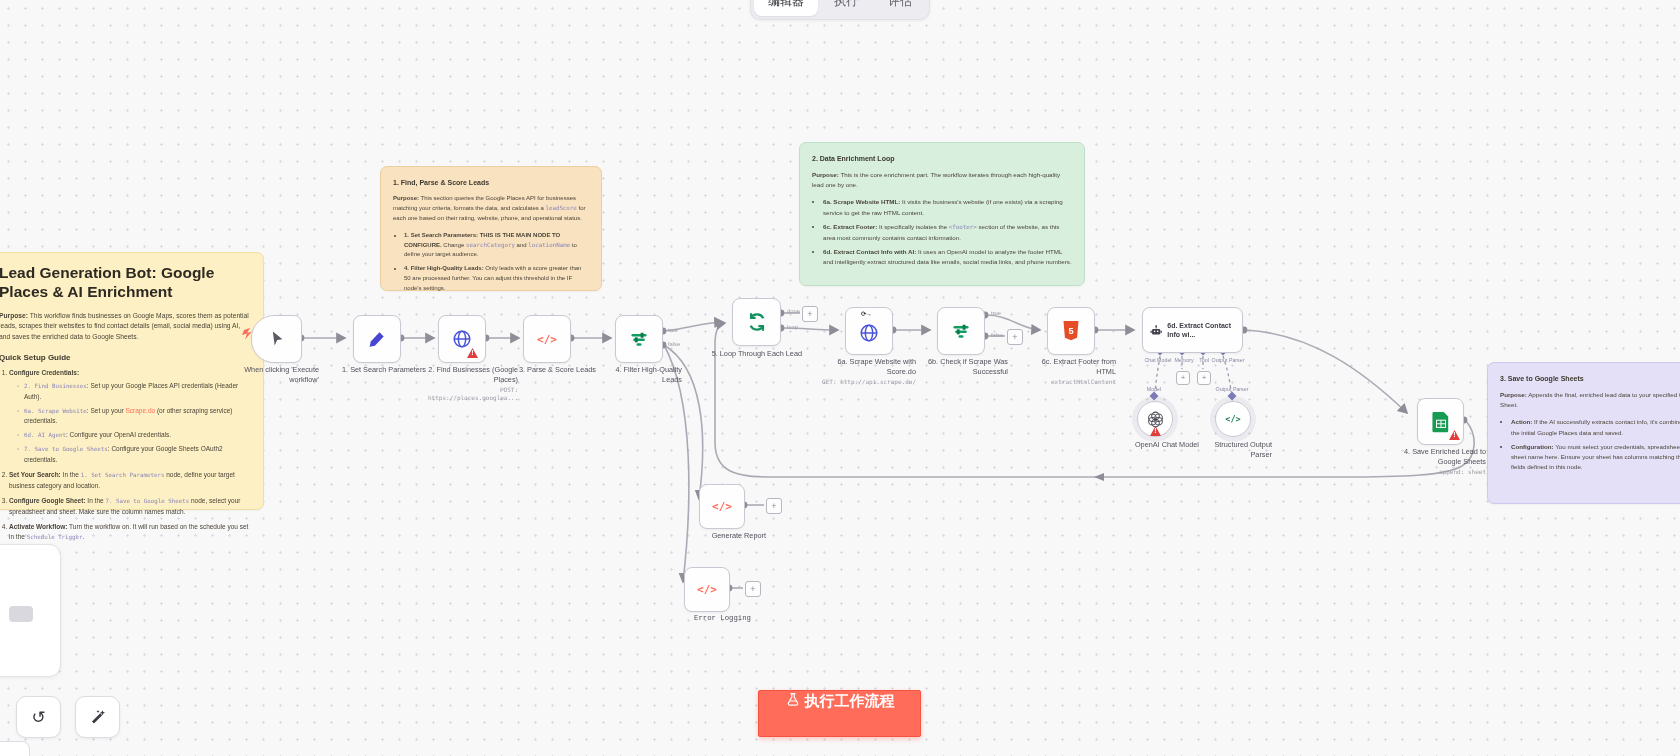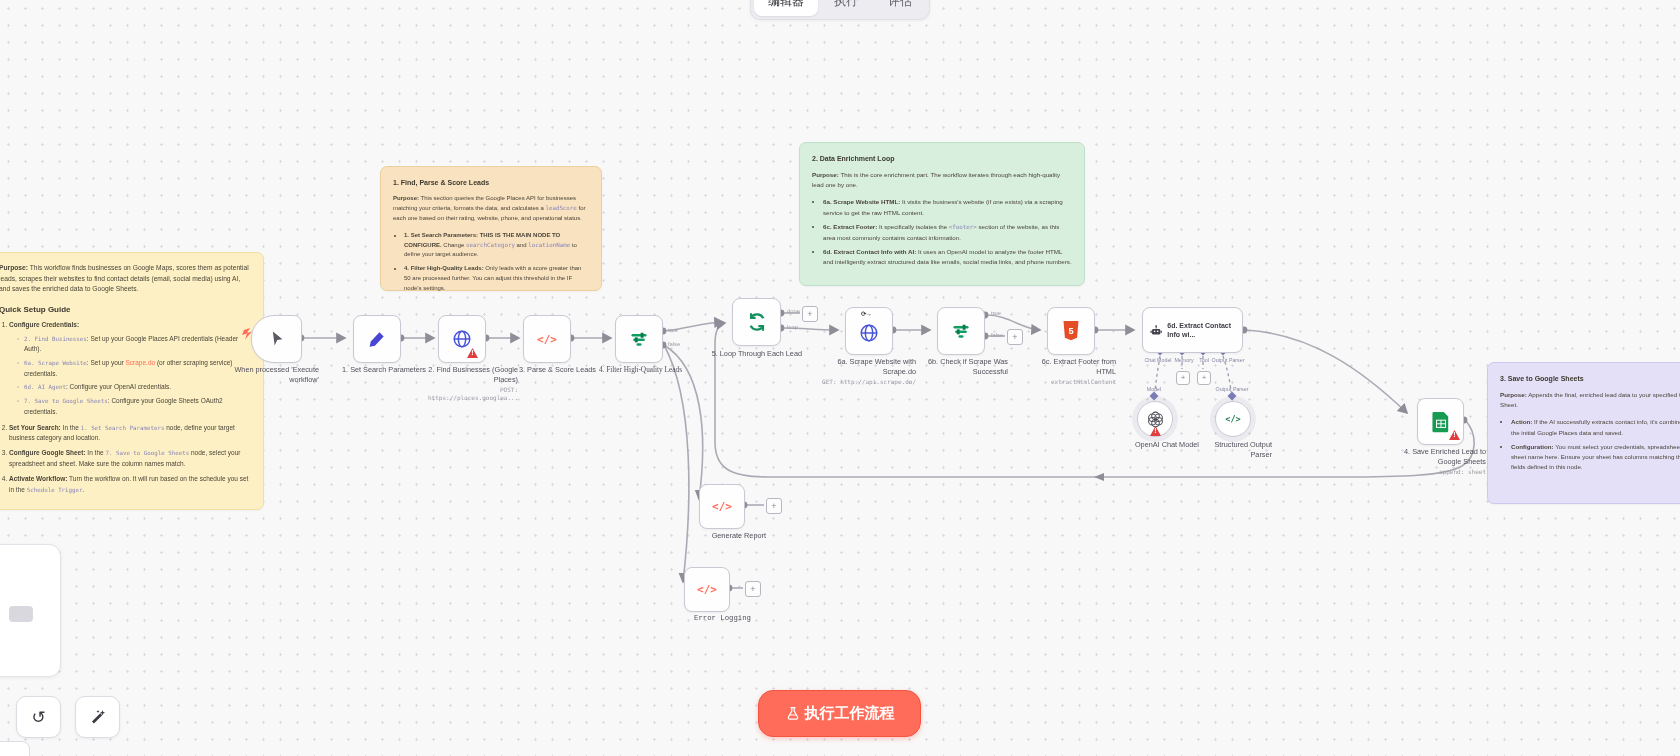--- a/index.html
+++ b/index.html
@@ -49,21 +49,21 @@
     border-radius:10px;display:flex;align-items:flex-end;padding:3px;gap:2px;z-index:8;box-shadow:0 1px 3px rgba(0,0,0,.06);}
   .tab{font-size:12px;color:#64646e;padding:6px 14px;border-radius:8px;white-space:nowrap;}
   .tab.active{background:#fff;color:#2c2c33;box-shadow:0 1px 2px rgba(0,0,0,.08);}
   .side-card{position:absolute;left:-20px;top:544px;width:79px;height:131px;background:#fff;border:1px solid #e2e2e8;
     border-radius:12px;z-index:7;box-shadow:0 1px 4px rgba(0,0,0,.06);}
   .side-card .pill{position:absolute;left:28px;top:61px;width:24px;height:16px;background:#d8d8de;border-radius:4px;}
   .tool-btn{position:absolute;width:43px;height:40px;background:#fff;border:1px solid #dcdce3;border-radius:10px;z-index:8;
     display:flex;align-items:center;justify-content:center;color:#3a3a42;font-size:17px;box-shadow:0 1px 3px rgba(0,0,0,.06);}
   .corner-stub{position:absolute;left:-8px;top:741px;width:36px;height:24px;background:#fff;border:1px solid #dcdce3;border-radius:8px;z-index:8;}
   .exec-btn{position:absolute;left:758px;top:690px;width:163px;height:47px;background:#ff6d5a;border:1px solid #f2543f;
-    border-radius:15px;color:#fff;font-family:inherit;font-size:15px;font-weight:bold;display:flex;align-items:center;justify-content:center;gap:4px;
+    border-radius:2px;color:#fff;font-family:inherit;font-size:15px;font-weight:bold;display:flex;justify-content:center;gap:4px;
     z-index:9;box-shadow:0 2px 5px rgba(255,109,90,.35);cursor:pointer;}
 </style>
 </head>
 <body>
 
 <div class="canvas">
 
   <svg class="wires" width="1680" height="756">
     <defs>
       <marker id="arr" markerWidth="8" markerHeight="8" refX="5.5" refY="3.5" orient="auto">
@@ -119,20 +119,21 @@
       <rect x="-3.2" y="-3.2" width="6.4" height="6.4" transform="translate(1182,351) rotate(45)"></rect>
       <rect x="-3.2" y="-3.2" width="6.4" height="6.4" transform="translate(1203,351) rotate(45)"></rect>
       <rect x="-3.2" y="-3.2" width="6.4" height="6.4" transform="translate(1223,351) rotate(45)"></rect>
       <rect x="-3.2" y="-3.2" width="6.4" height="6.4" transform="translate(1154,396) rotate(45)"></rect>
       <rect x="-3.2" y="-3.2" width="6.4" height="6.4" transform="translate(1232,396) rotate(45)"></rect>
     </g>
     <path d="M244,330 l6,-2 -3,5 5,-1.5 -7,8 2,-6 -5,1.5 Z" fill="#ff6d5a"></path>
   </svg>
 
   <div class="sticky sticky-yellow sticky-main" style="left:-14px;top:252px;width:252px;height:236px;">
+    <h1>Lead Generation Bot: Google Places &amp; AI Enrichment</h1>
     <p><b>Purpose:</b> This workflow finds businesses on Google Maps, scores them as potential leads, scrapes their websites to find contact details (email, social media) using AI, and saves the enriched data to Google Sheets.</p>
     <h3>Quick Setup Guide</h3>
     <ol>
       <li><span><b>Configure Credentials:</b></span>
         <ul>
           <li><span class="code">2. Find Businesses</span>: Set up your Google Places API credentials (Header Auth).</li>
           <li><span class="code">6a. Scrape Website</span>: Set up your <span class="link">Scrape.do</span> (or other scraping service) credentials.</li>
           <li><span class="code">6d. AI Agent</span>: Configure your OpenAI credentials.</li>
           <li><span class="code">7. Save to Google Sheets</span>: Configure your Google Sheets OAuth2 credentials.</li>
         </ul>
@@ -313,40 +314,40 @@
       <span>+</span>
     </div>
   <div class="plus-box" style="left:766px;top:498px;width:14px;height:14px;">
       <span>+</span>
     </div>
   <div class="plus-box" style="left:745px;top:581px;width:14px;height:14px;">
       <span>+</span>
     </div>
 
   <div class="node-label" style="left:231px;top:365px;width:88px;">
-      <div>When processed 'Execute workflow'</div>
+      <div>When clicking 'Execute workflow'</div>
     </div>
   <div class="node-label" style="left:326px;top:365px;width:100px;">
       <div>1. Set Search Parameters</div>
     </div>
   <div class="node-label" style="left:416px;top:365px;width:90px;margin-left:12px;">
       <div>2. Find Businesses (Google Places)</div>
       <div class="sub">POST: https://places.googlea...</div>
     </div>
   <div class="node-label" style="left:496px;top:365px;width:100px;">
       <div>3. Parse &amp; Score Leads</div>
     </div>
-  <div class="node-label" style="left:594px;top:365px;width:88px;font-family:Liberation Serif, serif;">
+  <div class="node-label" style="left:594px;top:365px;width:88px;">
       <div>4. Filter High-Quality Leads</div>
     </div>
   <div class="node-label" style="left:709px;top:349px;width:93px;">
       <div>5. Loop Through Each Lead</div>
     </div>
   <div class="node-label" style="left:820px;top:357px;width:96px;">
-      <div>6a. Scrape Website with Scrape.do</div>
+      <div>6a. Scrape Website with Score.do</div>
       <div class="sub">GET: http://api.scrape.do/</div>
     </div>
   <div class="node-label" style="left:912px;top:357px;width:96px;">
       <div>6b. Check if Scrape Was Successful</div>
     </div>
   <div class="node-label" style="left:1024px;top:357px;width:92px;">
       <div>6c. Extract Footer from HTML</div>
       <div class="sub">extractHtmlContent</div>
     </div>
   <div class="node-label" style="left:1109px;top:440px;width:90px;">

